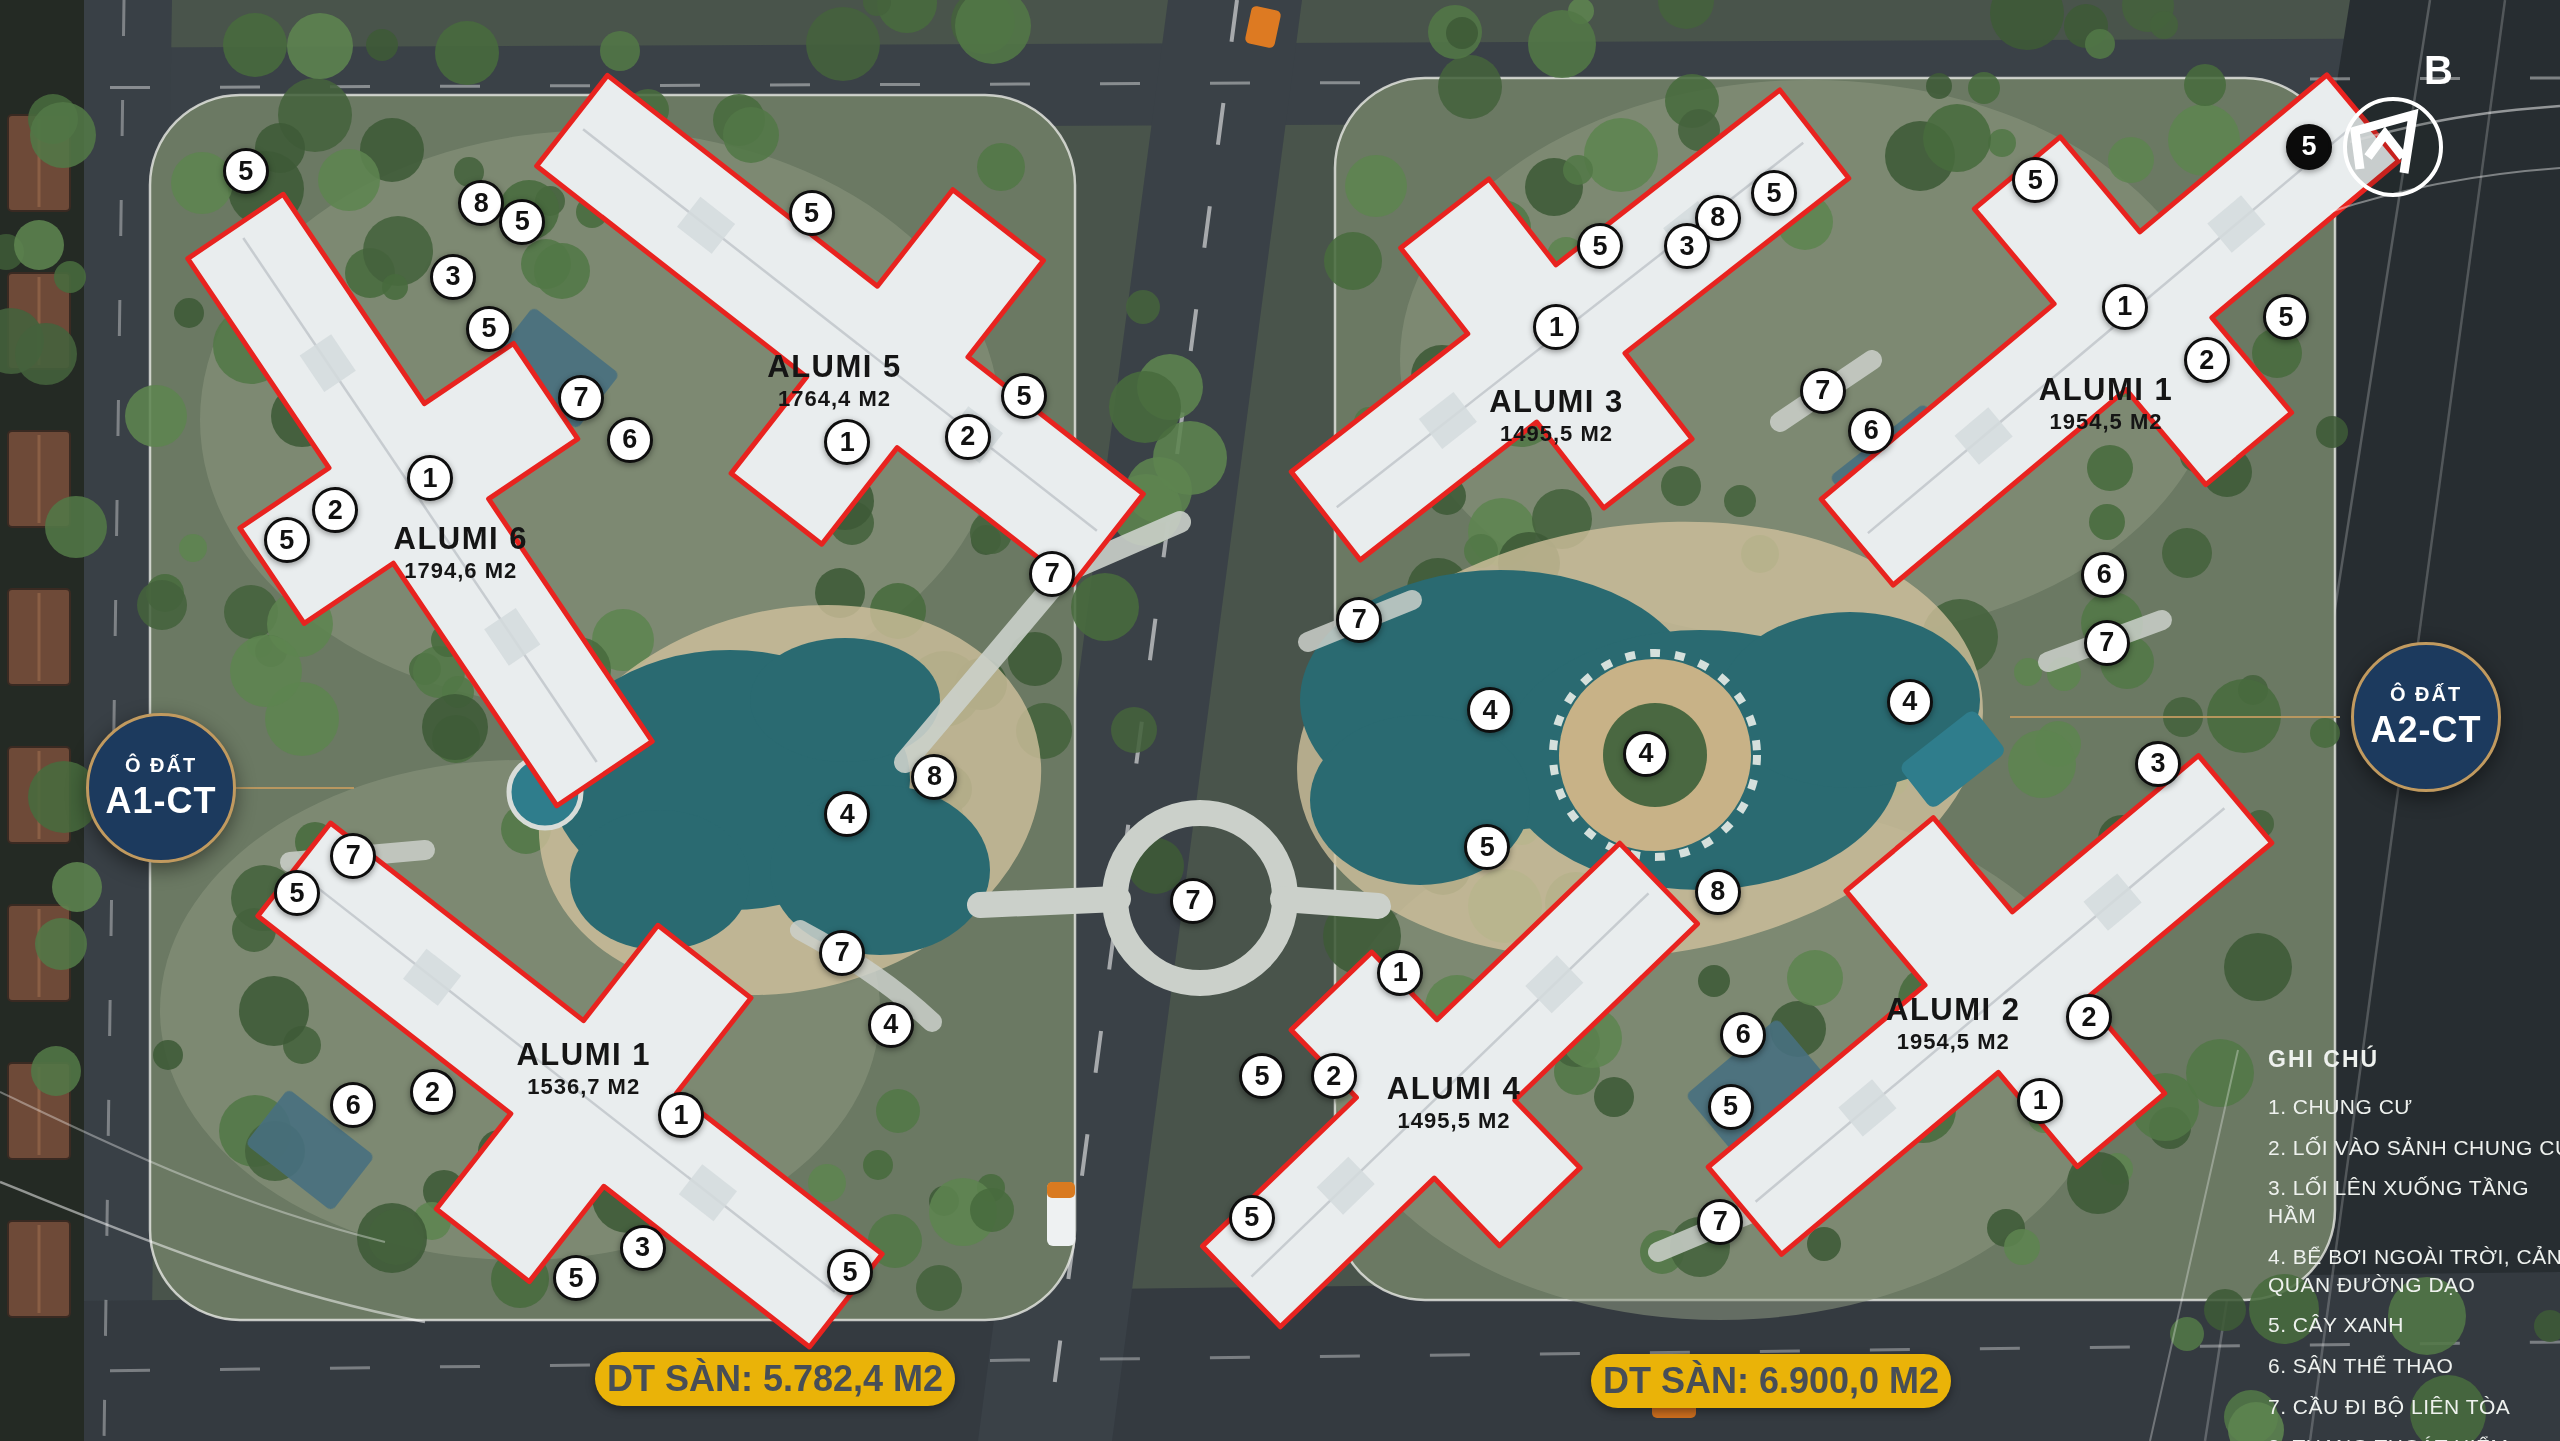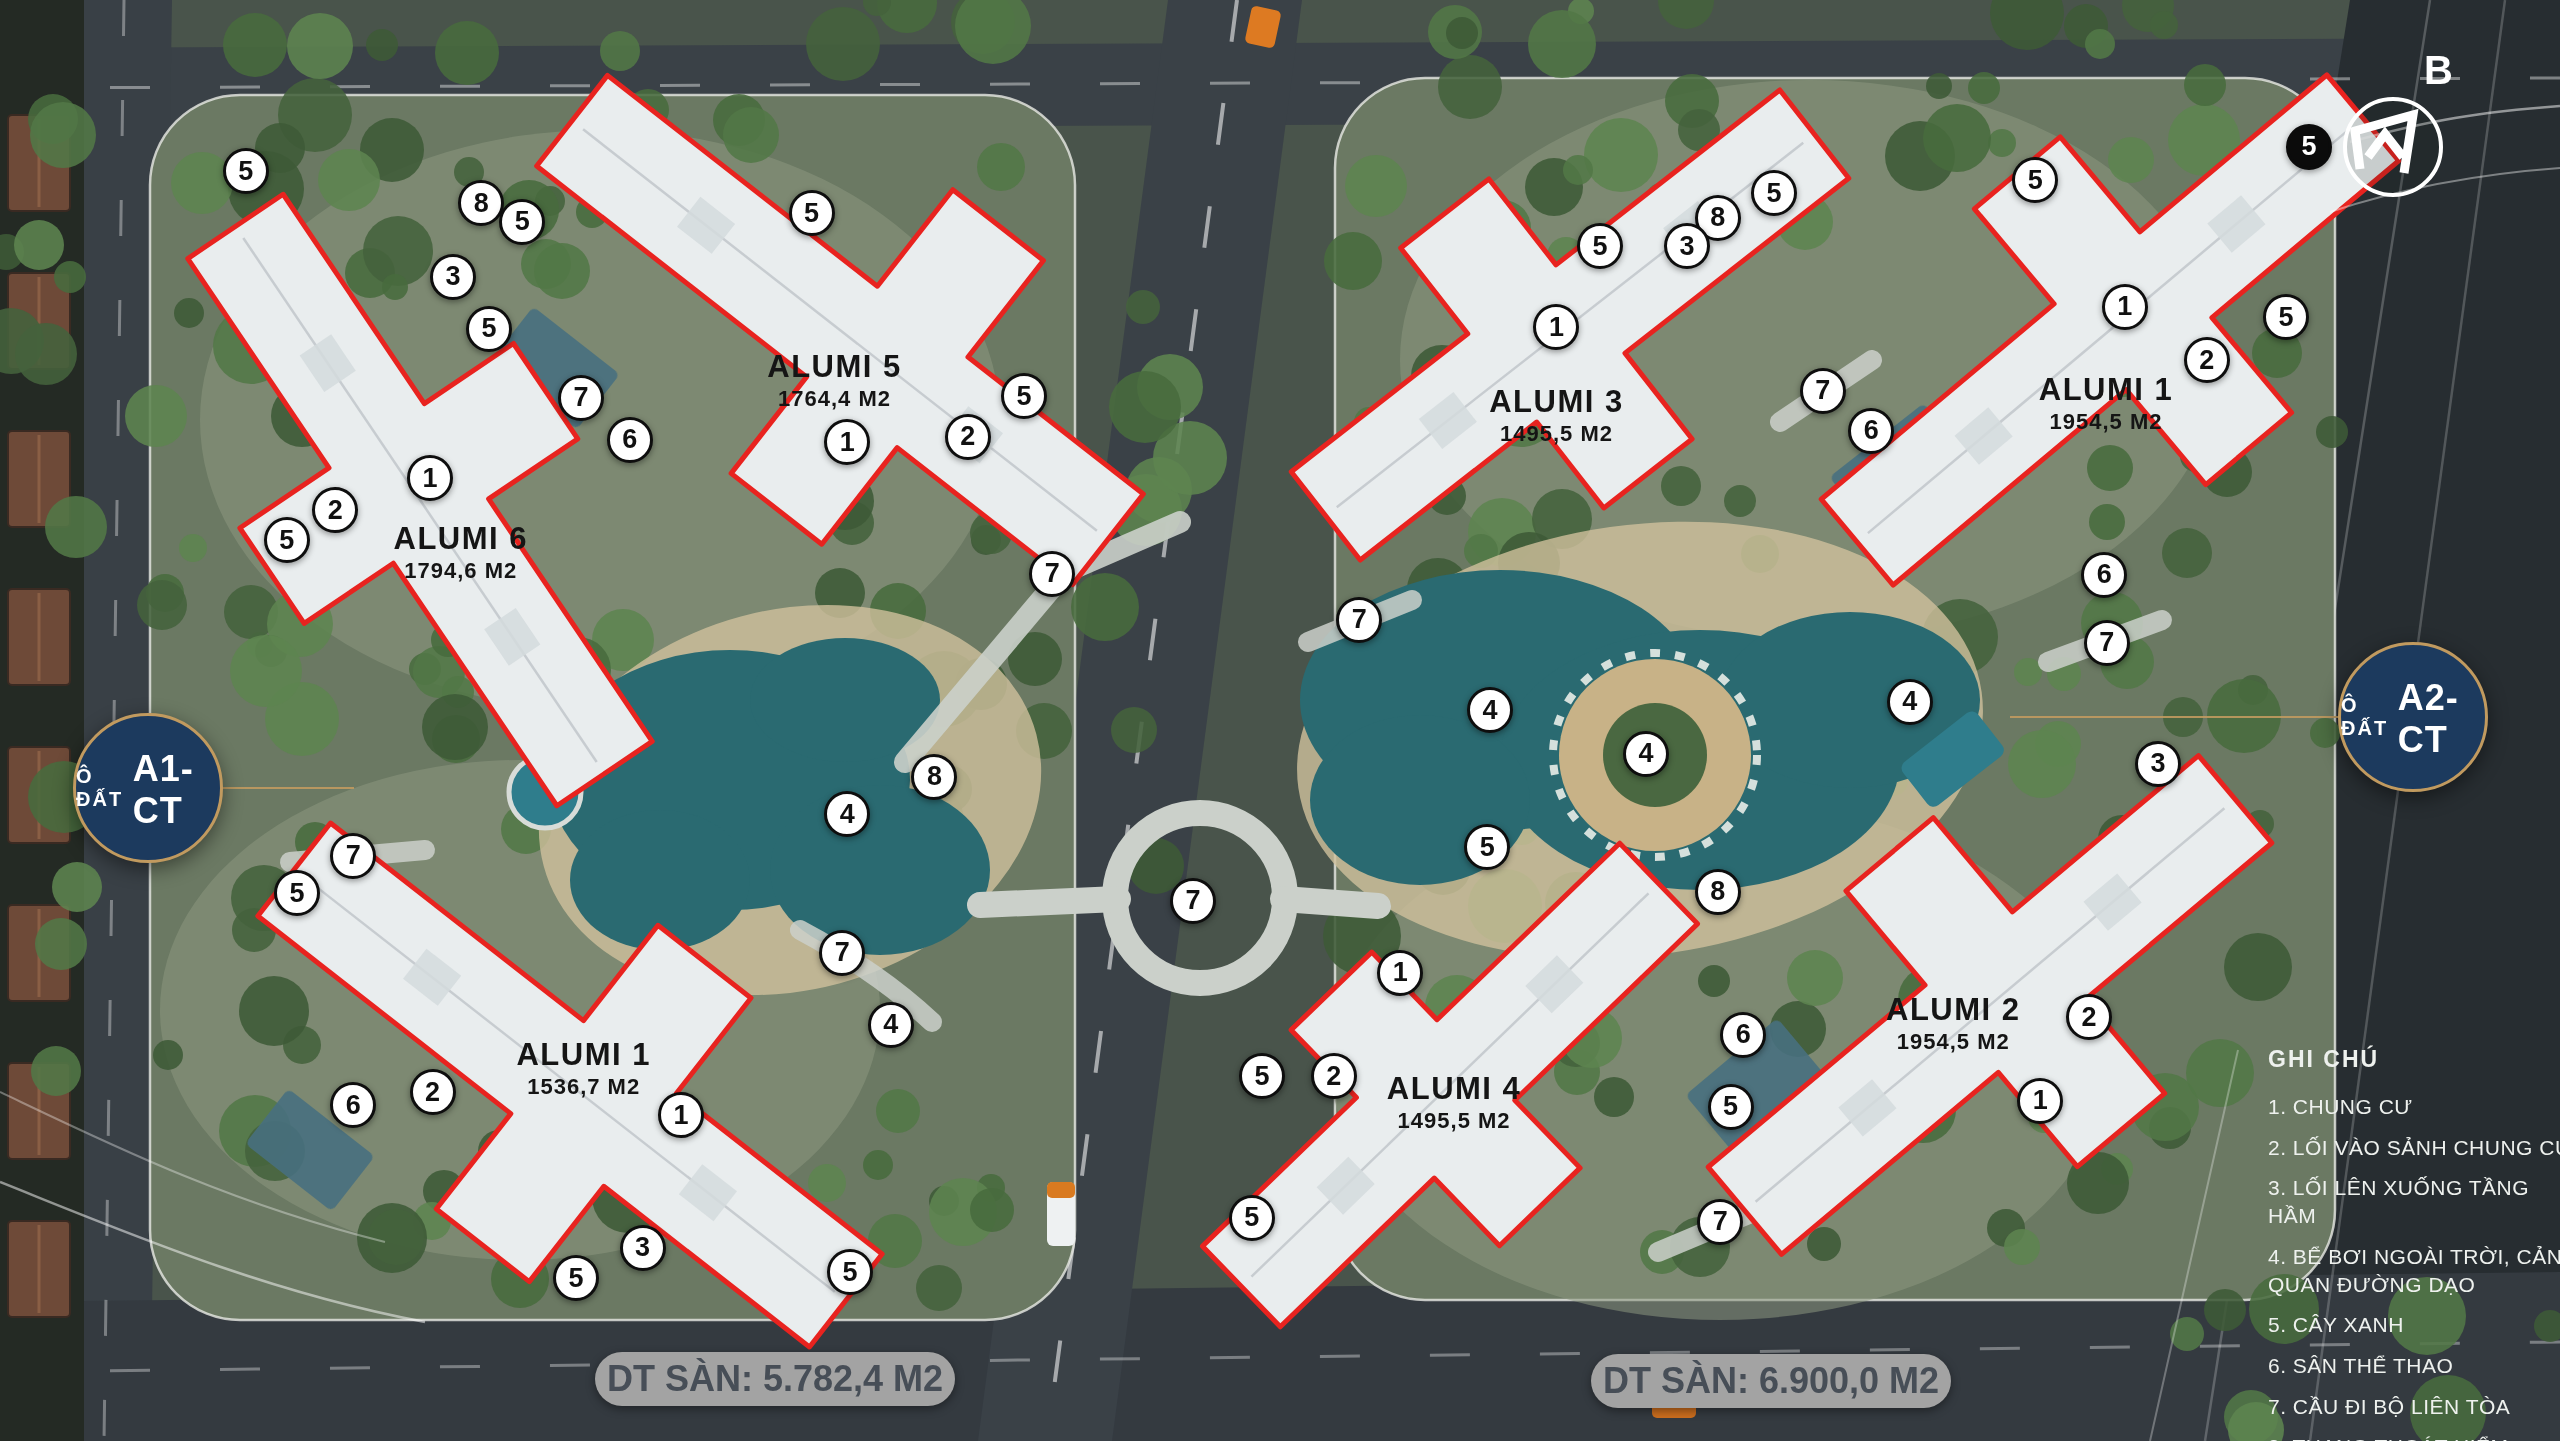--- a/index.html
+++ b/index.html
@@ -9,27 +9,27 @@
 
   .title-bar{position:absolute;left:813px;top:18px;width:924px;height:60px;
     background:rgba(8,8,8,.95);color:#fff;display:flex;align-items:center;justify-content:center;
     font-size:41px;font-weight:700;letter-spacing:1.5px;white-space:nowrap;}
 
   .north-b{position:absolute;left:2424px;top:48px;font-size:40px;font-weight:800;color:#fff;}
   .north-svg{position:absolute;left:2337px;top:91px;width:112px;height:112px;}
 
   .badge{position:absolute;width:150px;height:150px;border-radius:50%;
     background:#1c3a5e;border:3px solid #c19a5f;box-sizing:border-box;
-    display:flex;flex-direction:row;align-items:center;justify-content:center;color:#fff;
-    box-shadow:0 6px 20px rgba(0,0,0,.45);}
+    display:flex;flex-direction:column;align-items:center;justify-content:center;color:#fff;
+    box-shadow:0 6px 20px rgba(0,0,0,.45);margin-left:13px;}
   .badge-l1{font-size:20px;font-weight:600;letter-spacing:2px;}
   .badge-l2{font-size:36px;font-weight:800;letter-spacing:1px;margin-top:3px;}
   .connector{position:absolute;height:2px;background:#c19a5f;opacity:.9;}
 
-  .pill{position:absolute;width:360px;height:54px;border-radius:28px;background:#a3a3a3;
+  .pill{position:absolute;width:360px;height:54px;border-radius:28px;background:#eab308;
     color:#474e57;font-size:36px;font-weight:700;display:flex;align-items:center;justify-content:center;
     box-shadow:0 3px 10px rgba(0,0,0,.4);white-space:nowrap;}
 
   .legend{position:absolute;left:2268px;top:1046px;width:314px;color:#eef1ee;}
   .legend-title{font-size:23px;font-weight:800;letter-spacing:2px;margin-bottom:20px;}
   .legend-item{font-size:21px;font-weight:500;letter-spacing:.5px;line-height:1.32;margin-bottom:13px;}
 
   .marker{position:absolute;width:46px;height:46px;transform:translate(-50%,-50%);
     border-radius:50%;background:#fff;border:3px solid #0e0e0e;box-sizing:border-box;
     color:#111;font-size:27px;font-weight:800;display:flex;align-items:center;justify-content:center;

